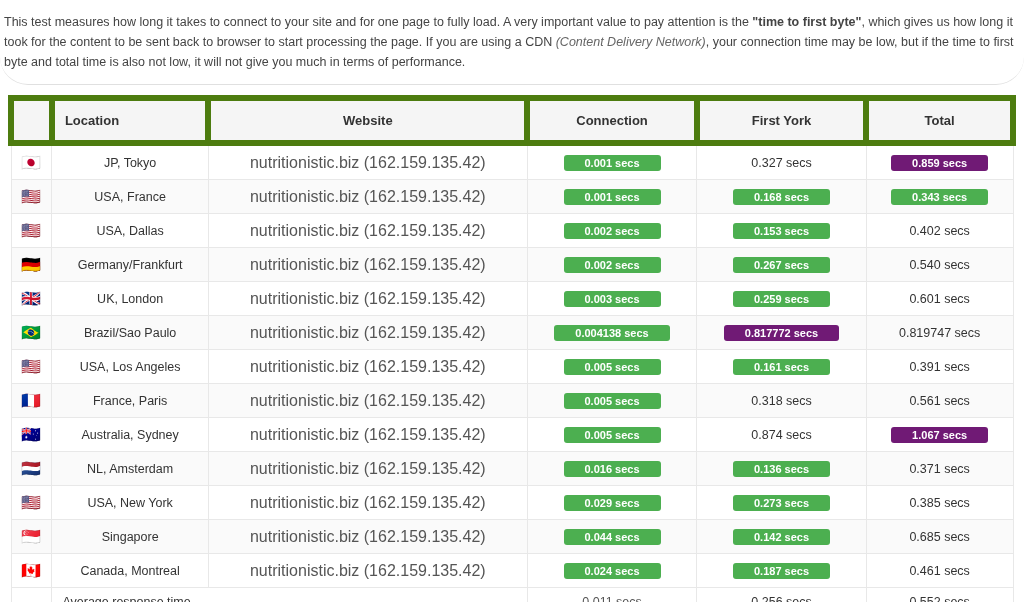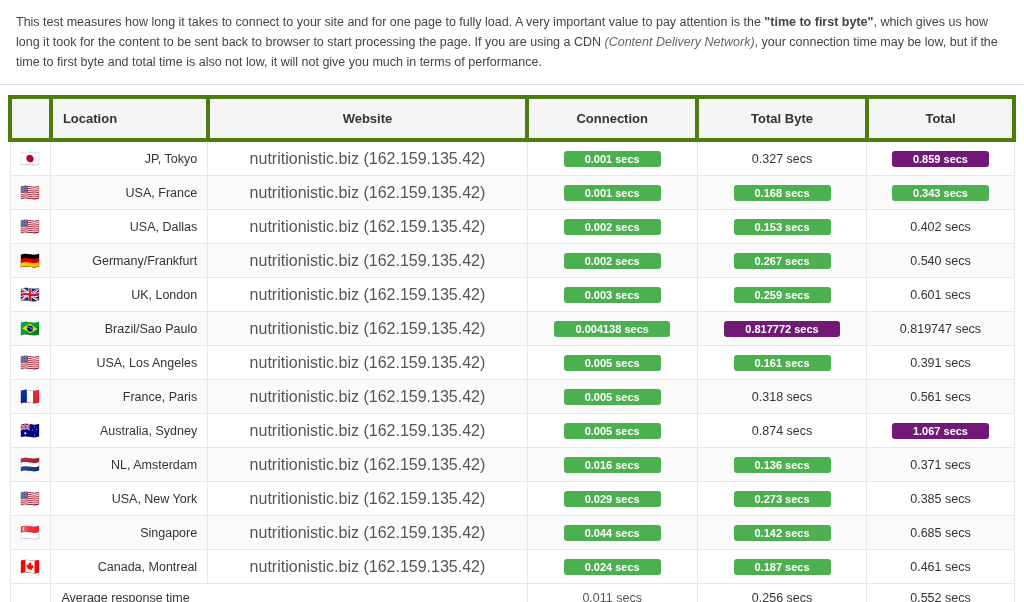--- a/index.html
+++ b/index.html
@@ -4,54 +4,55 @@
   <style>
     * { box-sizing: border-box; margin: 0; padding: 0; }
     body {
       font-family: Arial, sans-serif;
       font-size: 13px;
       background: #fff;
       color: #333;
       width: 1024px;
     }
     .description {
-      padding: 12px 16px;
+      padding: 12px 4px;
       font-size: 12.5px;
       line-height: 1.6;
       color: #444;
       border-bottom: 1px solid #e0e0e0;
+      border-radius: 28px;
     }
     .description strong { font-weight: bold; }
     .description em { font-style: italic; color: #666; }
     .table-wrapper {
       padding: 10px 8px;
     }
     table {
       width: 100%;
       border-collapse: collapse;
       border: 1px solid #ddd;
     }
     thead tr {
       background: #f5f5f5;
     }
     th {
       padding: 12px 10px;
       text-align: center;
       font-weight: bold;
       font-size: 13px;
-      border: 4px solid #4d7c0f;
+      border: 6px solid #4d7c0f;
     }
     th:nth-child(2) { text-align: left; }
     td {
       padding: 7px 10px;
       border: 1px solid #e8e8e8;
       text-align: center;
       font-size: 12.5px;
     }
-    td:nth-child(2) { text-align: right; }
+    td:nth-child(2) { text-align: center; }
     td:nth-child(3) { color: #555; }
     tr:nth-child(even) { background: #fafafa; }
     .badge {
       display: inline-block;
       padding: 2px 21px;
       border-radius: 3px;
       font-size: 11px;
       font-weight: bold;
       color: #fff;
     }
@@ -68,21 +69,21 @@
 </div>
 
 <div class="table-wrapper">
   <table>
     <thead>
       <tr>
         <th style="width:36px;"></th>
         <th>Location</th>
         <th>Website</th>
         <th>Connection</th>
-        <th>Total Byte</th>
+        <th>First York</th>
         <th>Total</th>
       </tr>
     </thead>
     <tbody id="table-body">
     <tr>
           <td style="text-align: center; font-size: 16px;">🇯🇵</td>
           <td>JP, Tokyo</td>
           <td><span class="website-text">nutritionistic.biz (162.159.135.42)</span></td>
           <td><span class="badge badge-green">0.001 secs</span></td>
           <td>0.327 secs</td>

